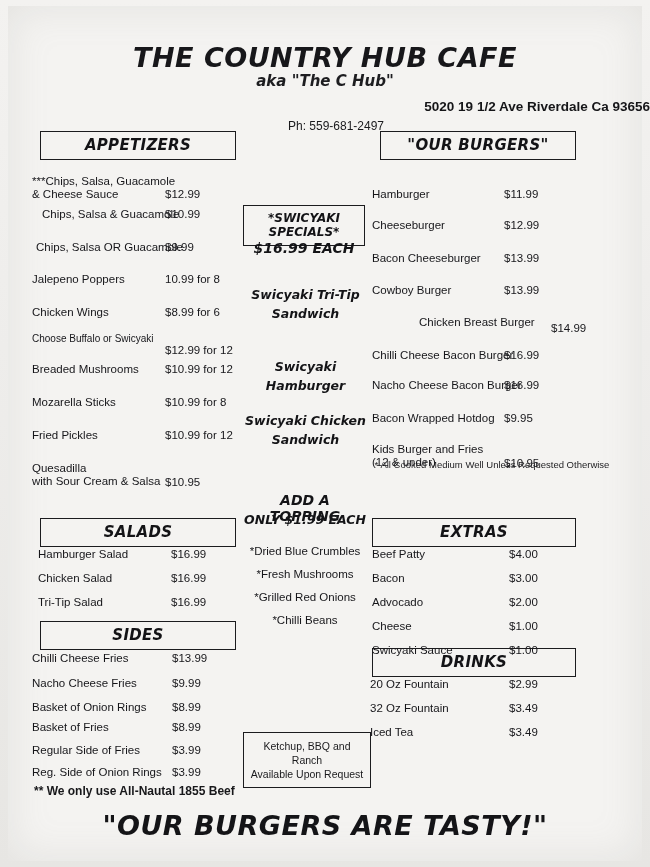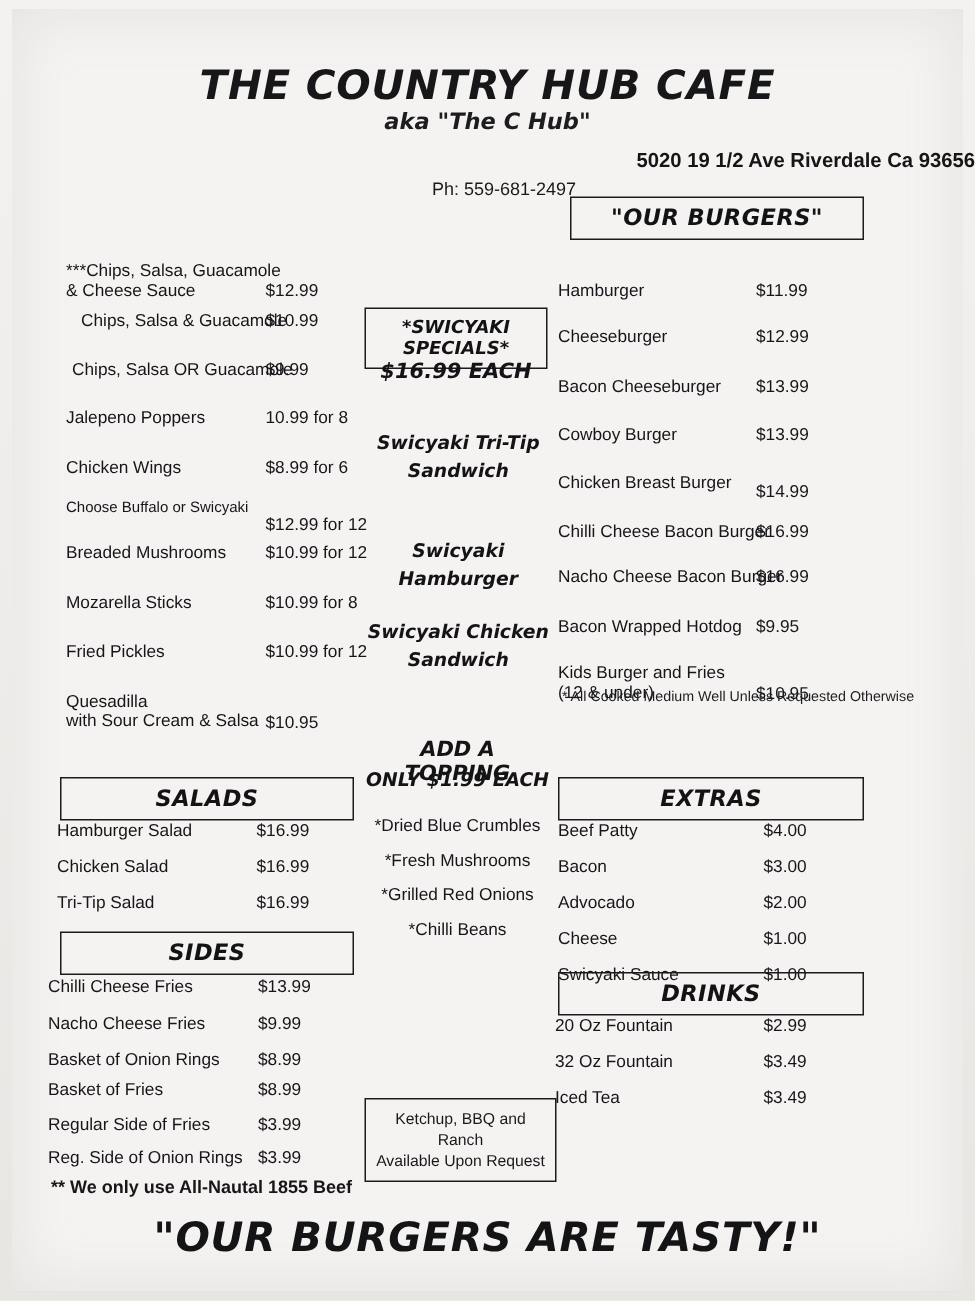--- a/index.html
+++ b/index.html
@@ -218,21 +218,22 @@
 <body>
 
 <div id="page">
   <div id="paper"></div>
 
   <div class="hdr title-main">THE COUNTRY HUB CAFE</div>
   <div class="hdr title-aka">aka "The C Hub"</div>
   <div class="hdr addr">5020 19 1/2 Ave Riverdale Ca 93656</div>
   <div class="hdr phone">Ph: 559-681-2497</div>
 
-  <div class="items" style="left:44px; top:175px; width:200px;">
+  <div class="sec-title" style="left:40px; top:131px; width:196px;">APPETIZERS</div>
+  <div class="items" style="left:32px; top:175px; width:200px;">
     <div class="row">
       <span class="nm">***Chips, Salsa, Guacamole
 &amp; Cheese Sauce</span>
       <span class="pr" style="left:133px; top:13px;">$12.99</span>
     </div>
     <div class="row" style="height:33px;">
       <span class="nm" style="left:10px;">Chips, Salsa &amp; Guacamole</span>
       <span class="pr" style="left:133px;">$10.99</span>
     </div>
     <div class="row" style="height:32px;">
@@ -281,21 +282,21 @@
       <span class="pr" style="left:132px;">$12.99</span>
     </div>
     <div class="row" style="height:32px;">
       <span class="nm">Bacon Cheeseburger</span>
       <span class="pr" style="left:132px;">$13.99</span>
     </div>
     <div class="row" style="height:32px;">
       <span class="nm">Cowboy Burger</span>
       <span class="pr" style="left:132px;">$13.99</span>
     </div>
-    <div class="row" style="height:33px;">
+    <div class="row" style="height:33px;margin-left:47px;">
       <span class="nm">Chicken Breast Burger</span>
       <span class="pr" style="left:132px; top:6px;">$14.99</span>
     </div>
     <div class="row" style="height:30px;">
       <span class="nm">Chilli Cheese Bacon Burger</span>
       <span class="pr" style="left:132px;">$16.99</span>
     </div>
     <div class="row" style="height:33px;">
       <span class="nm">Nacho Cheese Bacon Burger</span>
       <span class="pr" style="left:132px;">$16.99</span>

